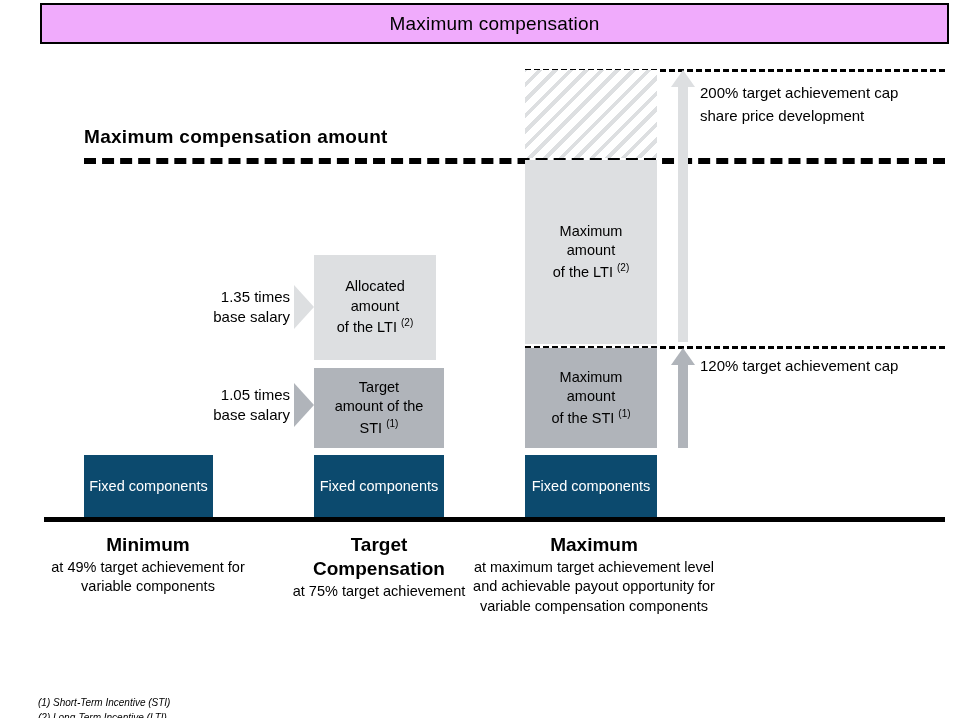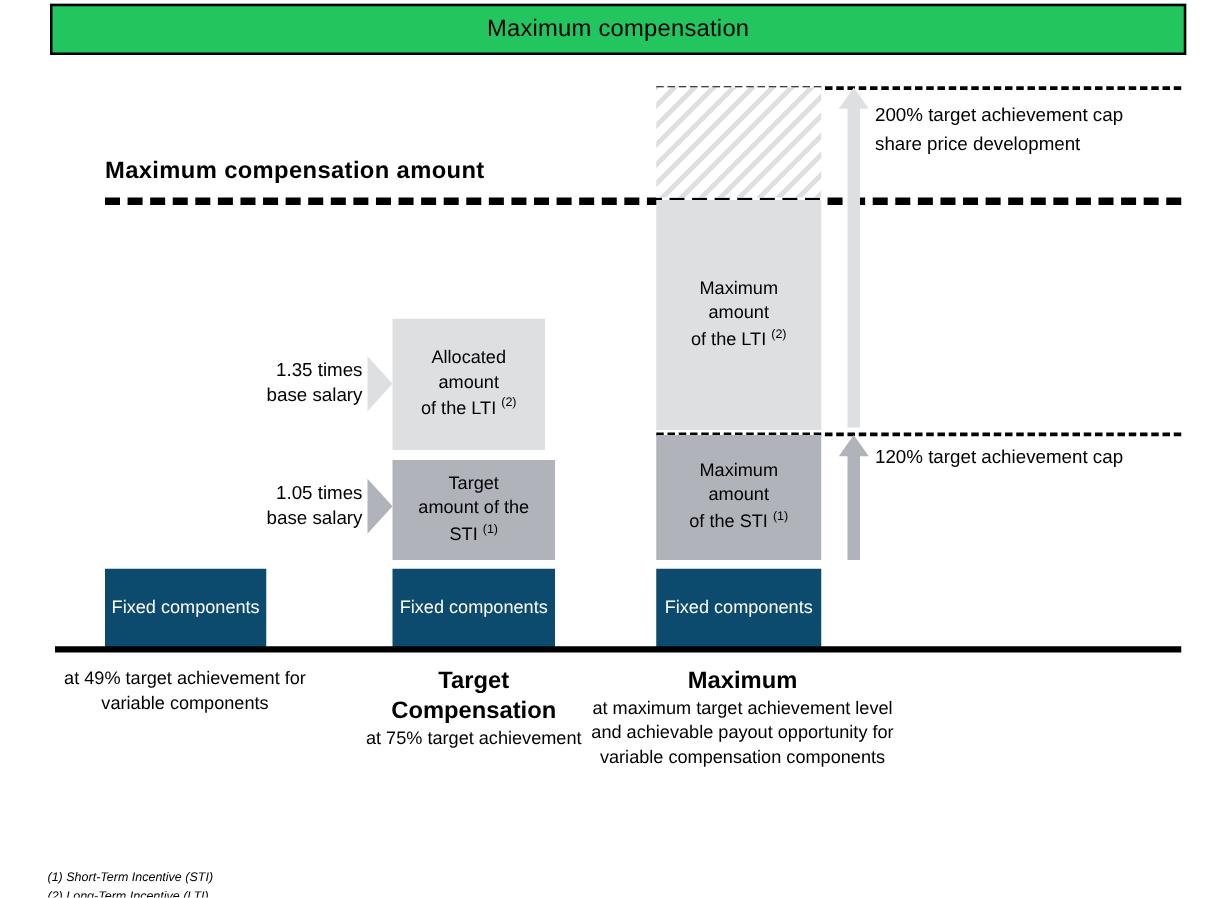--- a/index.html
+++ b/index.html
@@ -8,21 +8,21 @@
     background:#ffffff;
     font-family:"Liberation Sans", sans-serif;
     color:#000000;
     overflow:hidden;
   }
   #stage{position:relative;width:966px;height:718px;}
 
   
   .title-box{
     position:absolute;left:40px;top:3px;width:905px;height:37px;
-    border:2px solid #000;background:#22c55e;
+    border:2px solid #000;background:#f0abfc;
     display:flex;align-items:center;justify-content:center;
   }
   .title-box span{font-size:19px;letter-spacing:.2px;}
 
   
   .dash{position:absolute;height:0;border-top-style:dashed;border-top-color:#000;}
   .dash-top{left:525px;width:420px;top:69px;border-top-width:3px;}
   .dash-mid{left:84px;width:861px;top:158px;border-top-width:6px;}
   .dash-low{left:525px;width:420px;top:346px;border-top-width:3px;}
 
@@ -193,20 +193,21 @@
     <div>200% target achievement cap</div>
     <div>share price development</div>
   </div>
   <div class="cap-note cap-note-low">
     <div>120% target achievement cap</div>
   </div>
 
   <div class="baseline"></div>
 
   <div class="caption cap-min">
+    <div class="cap-title">Minimum</div>
     <div class="cap-sub">at 49% target achievement for variable components</div>
   </div>
   <div class="caption cap-tgt">
     <div class="cap-title">Target Compensation</div>
     <div class="cap-sub">at 75% target achievement</div>
   </div>
   <div class="caption cap-max">
     <div class="cap-title">Maximum</div>
     <div class="cap-sub">at maximum target achievement level and achievable payout opportunity for variable compensation components</div>
   </div>

